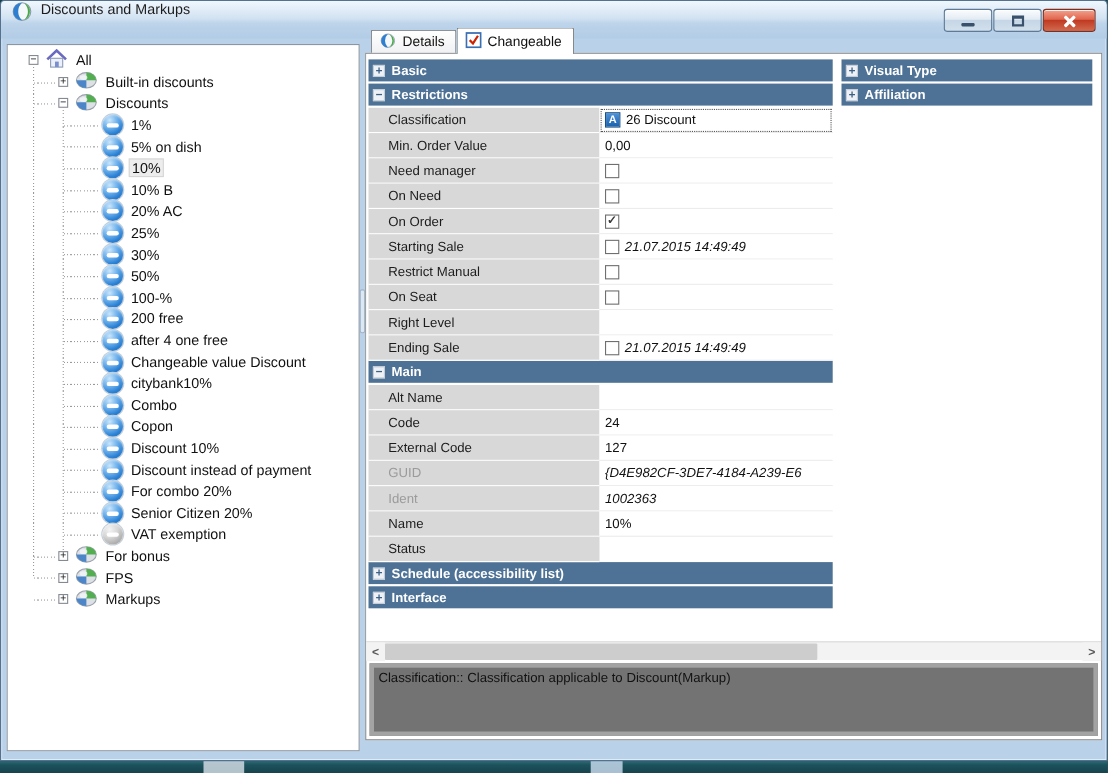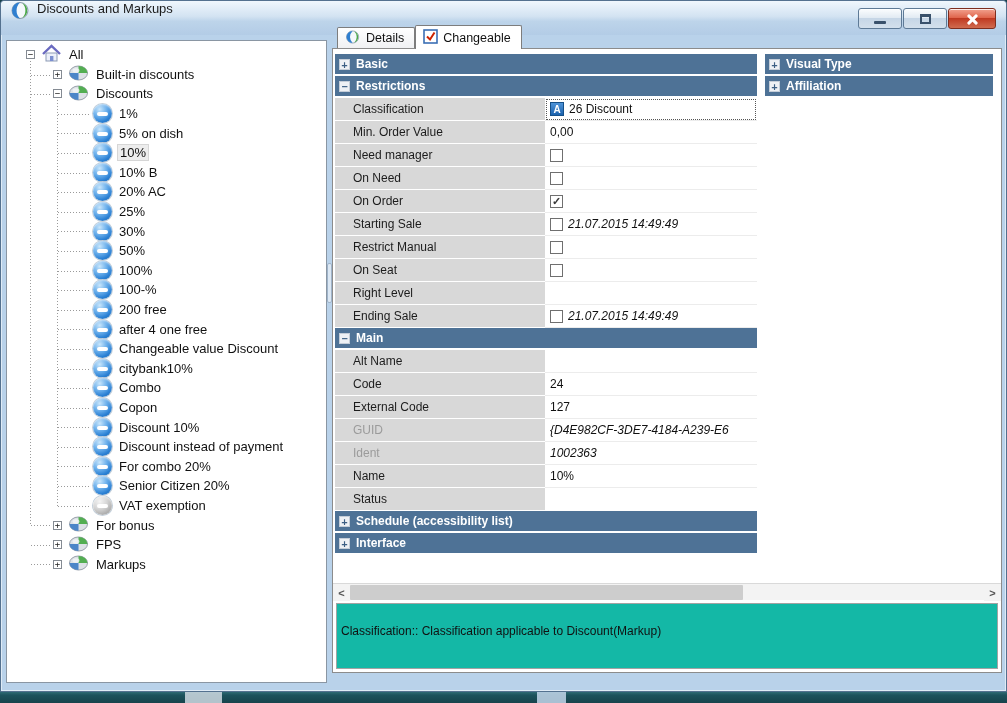--- a/index.html
+++ b/index.html
@@ -98,22 +98,22 @@
   
   .hscroll { flex:none; height:17px; display:flex; background:#f3f3f3;
     border-top:1px solid #d9d9d9; }
   .hs-arrow { width:17px; height:17px; font-size:11px; font-weight:bold; color:#555;
     display:flex; align-items:center; justify-content:center; background:#f3f3f3; }
   .hs-track { flex:1; position:relative; }
   .hs-thumb { position:absolute; left:0; top:1px; height:15px; width:62%;
     background:#cdcdcd; border-radius:1px; }
 
   
-  .info-panel { flex:none; height:66px; margin:3px; background:#14b8a6;
-    border:1px solid #a3a3a3; font-size:12px; color:#111; padding:20px 4px; }
+  .info-panel { flex:none; height:66px; margin:3px; background:#737373;
+    border:4px solid #a3a3a3; font-size:12px; color:#111; padding:2px 4px; }
 
   
   .desktop-strip { position:absolute; left:0; bottom:0; width:1007px; height:11px;
     background:linear-gradient(#2e6a74,#1c525c 30%,#17434c); }
   .frag { position:absolute; top:0; height:11px; background:#cfd9e2; opacity:.85; }
   .frag1 { left:185px; width:37px; }
   .frag2 { left:537px; width:29px; background:#c3d6ea; }
 </style>
 </head>
 <body>
@@ -215,25 +215,20 @@
             <span class="tree-label">30%</span>
           </div>
           <div class="tree-row">
             <span class="stub" style="left: 51px; width: 33px;"></span>
             <span class="ic ic-discount" style="margin-left: 86px;"></span>
             <span class="tree-label">50%</span>
           </div>
           <div class="tree-row">
             <span class="stub" style="left: 51px; width: 33px;"></span>
             <span class="ic ic-discount" style="margin-left: 86px;"></span>
-            <span class="tree-label">100%</span>
-          </div>
-          <div class="tree-row">
-            <span class="stub" style="left: 51px; width: 33px;"></span>
-            <span class="ic ic-discount" style="margin-left: 86px;"></span>
             <span class="tree-label">100-%</span>
           </div>
           <div class="tree-row">
             <span class="stub" style="left: 51px; width: 33px;"></span>
             <span class="ic ic-discount" style="margin-left: 86px;"></span>
             <span class="tree-label">200 free</span>
           </div>
           <div class="tree-row">
             <span class="stub" style="left: 51px; width: 33px;"></span>
             <span class="ic ic-discount" style="margin-left: 86px;"></span>

